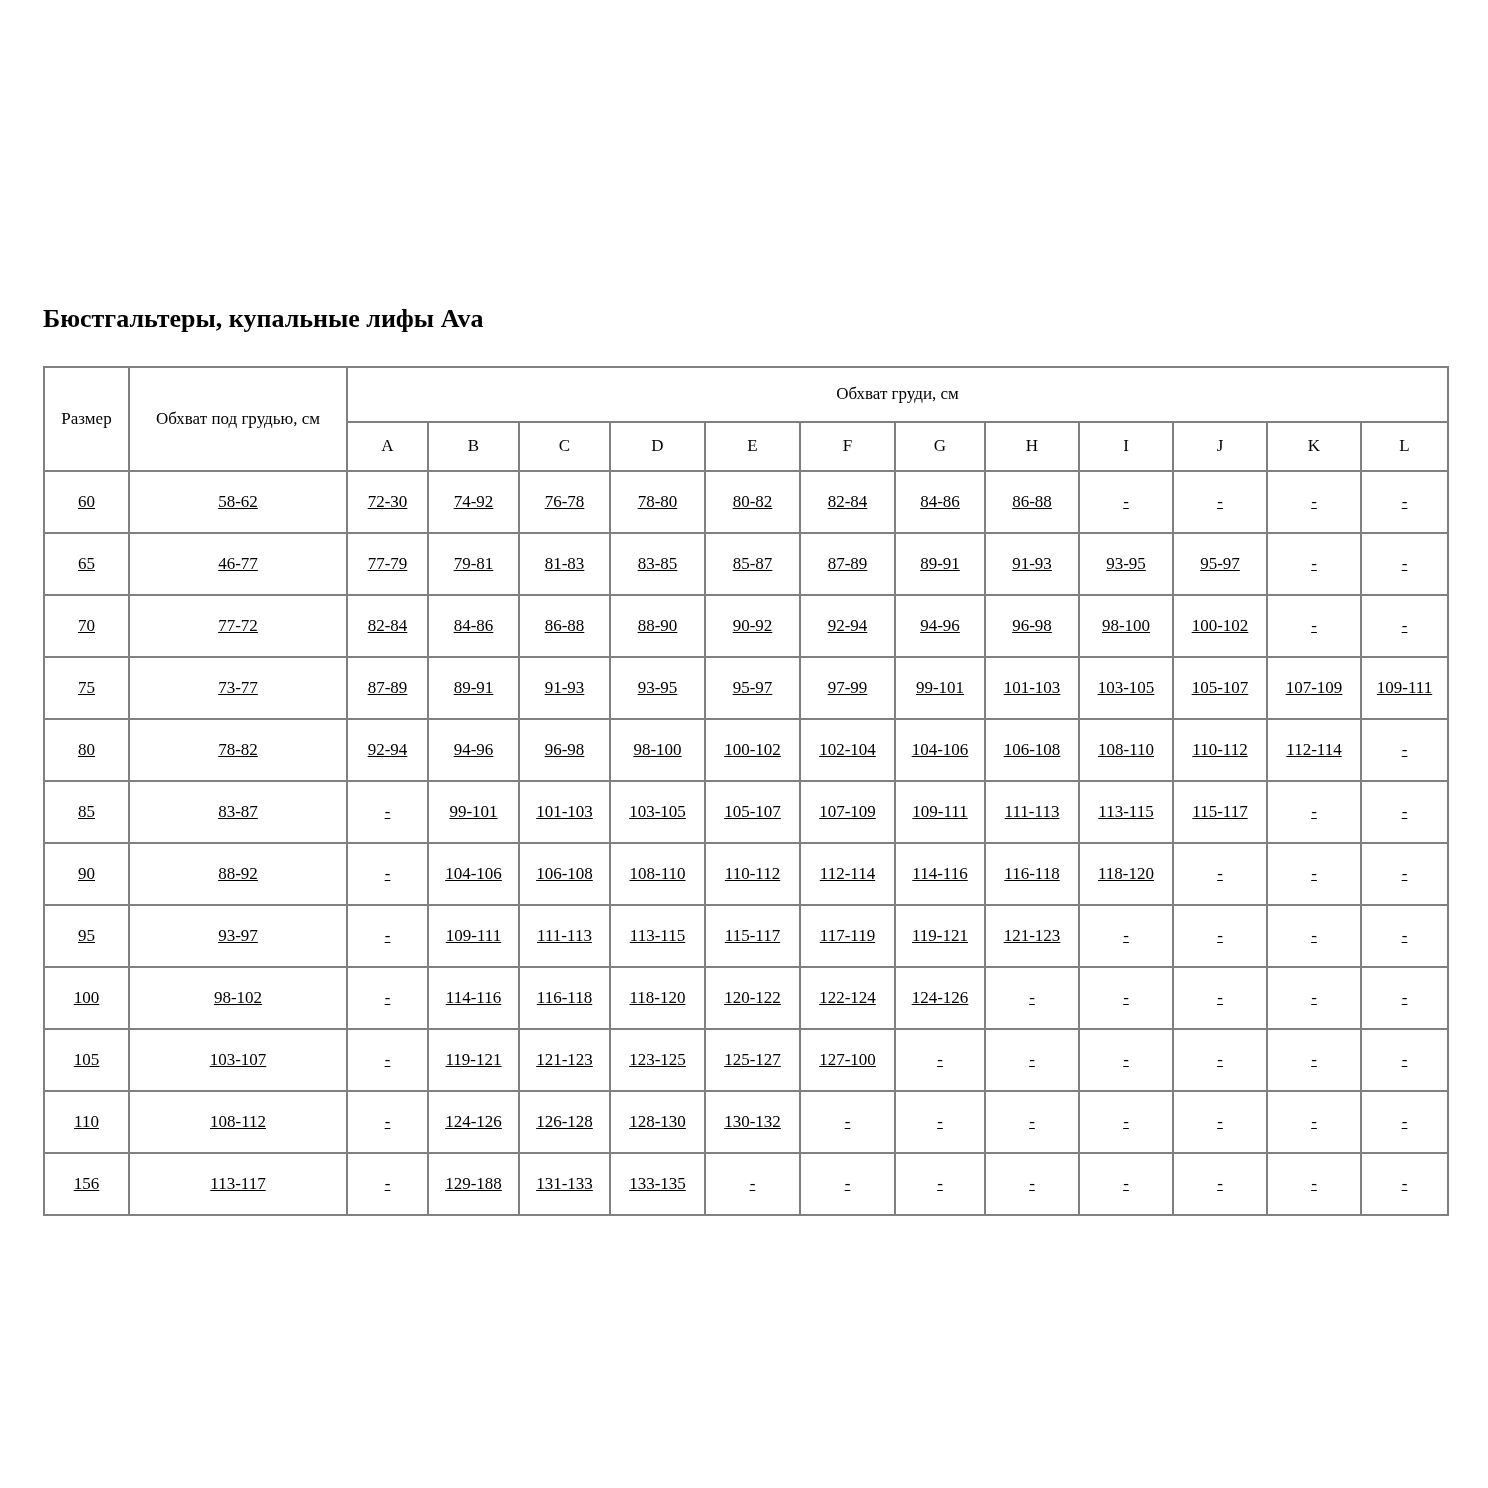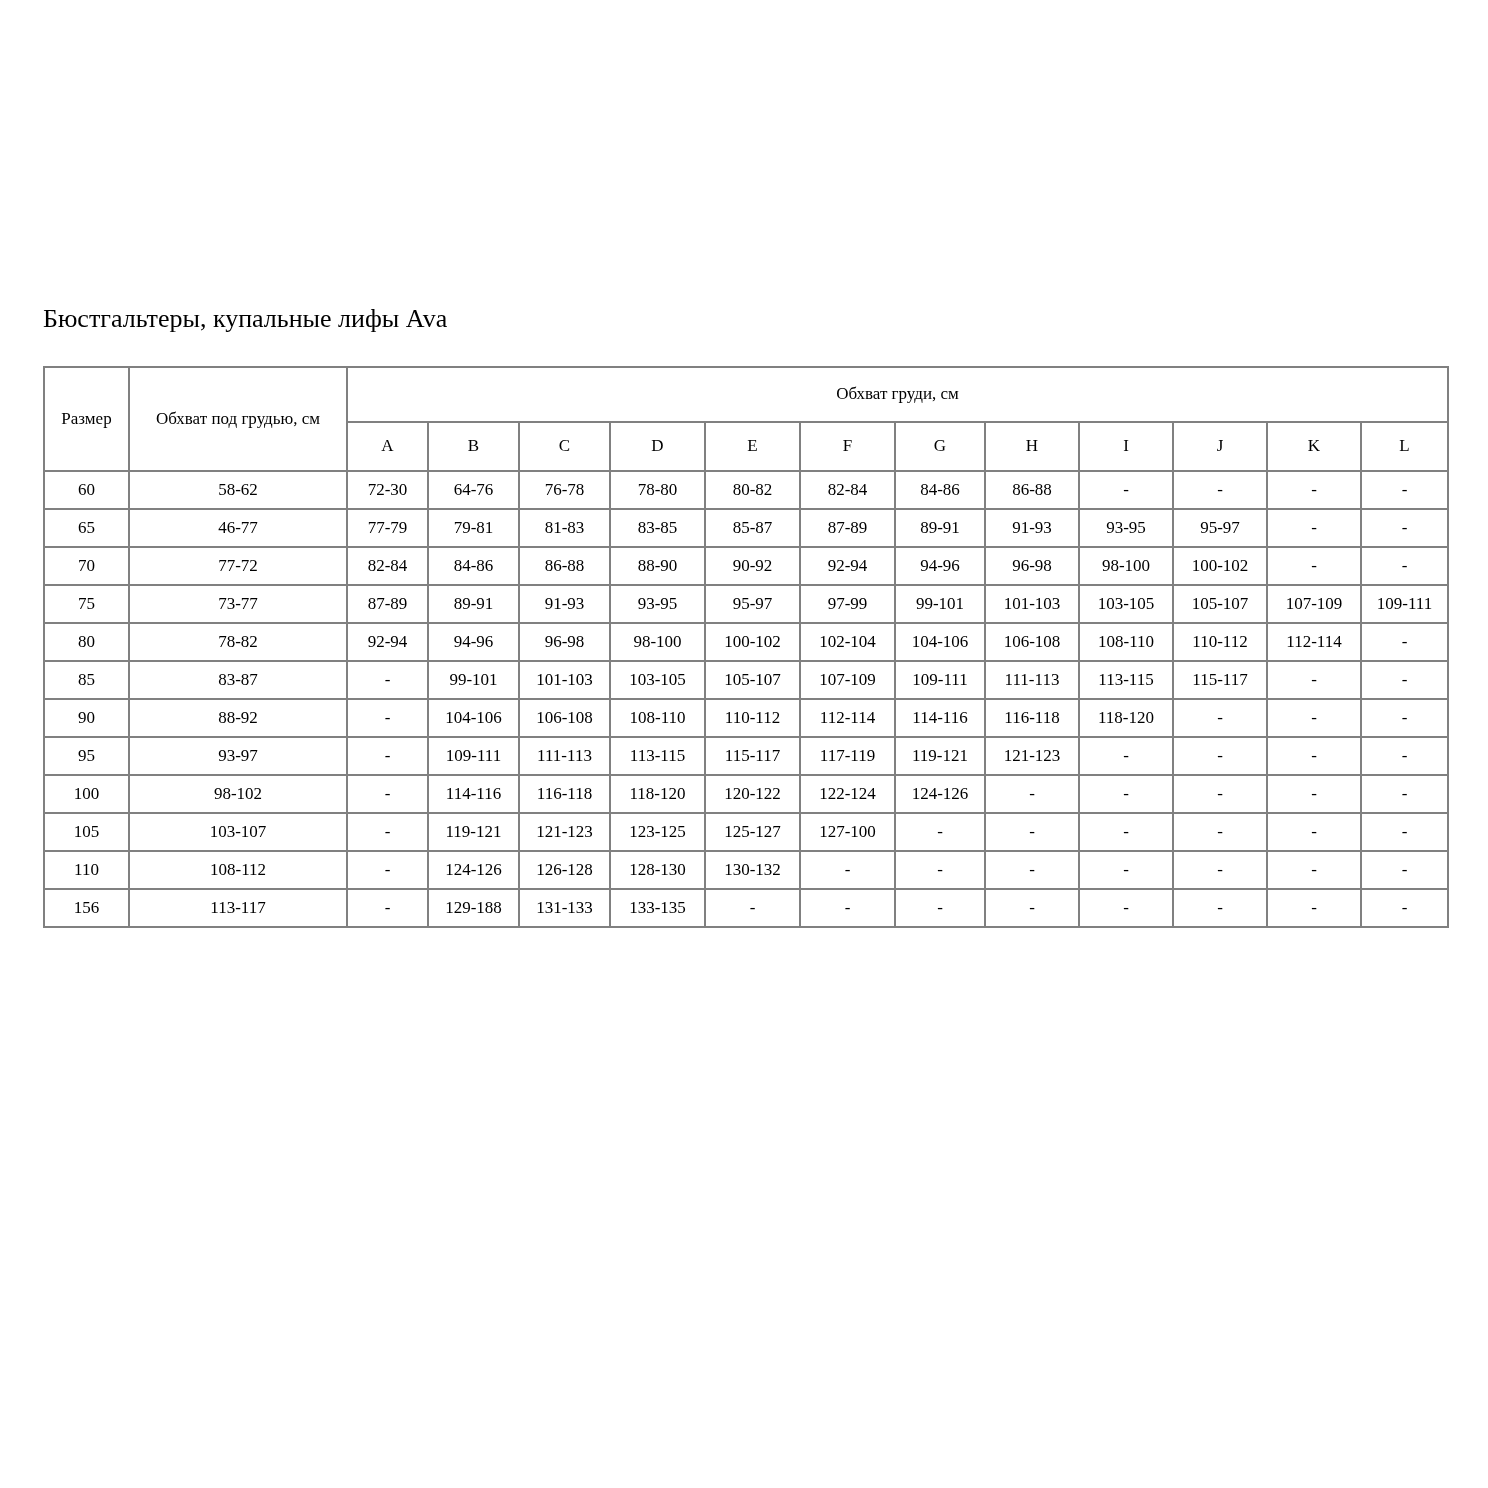--- a/index.html
+++ b/index.html
@@ -14,21 +14,21 @@
     color: #000000;
   }
   .page {
     padding-top: 303px;
     padding-left: 43px;
     padding-right: 41px;
     box-sizing: border-box;
   }
   .title {
     font-size: 26px;
-    font-weight: normal;
+    font-weight: bold;
     margin: 0 0 30px 0;
     line-height: 1.25;
     color: #000000;
   }
   table.size-table {
     border-collapse: collapse;
     table-layout: fixed;
     width: 1404px;
   }
   table.size-table th,
@@ -38,21 +38,21 @@
     font-size: 17px;
     font-weight: normal;
     text-align: center;
     vertical-align: middle;
     padding: 2px 4px;
     overflow: hidden;
     white-space: nowrap;
   }
   tr.group-header-row th { height: 49px; text-align: center; }
   tr.cup-letter-row th { height: 43px; }
-  tbody tr { height: 38px; }
+  tbody tr { height: 62px; text-decoration: underline; }
 </style>
 </head>
 <body>
 
 <div class="page">
   <h1 class="title">Бюстгальтеры, купальные лифы Ava</h1>
 
   <table class="size-table">
     <colgroup>
       <col style="width:85px">
@@ -89,21 +89,21 @@
           <th>J</th>
           <th>K</th>
           <th>L</th>
         </tr>
     </thead>
     <tbody id="table-body">
         <tr>
           <td>60</td>
           <td>58-62</td>
           <td>72-30</td>
-          <td>64-76</td>
+          <td>74-92</td>
           <td>76-78</td>
           <td>78-80</td>
           <td>80-82</td>
           <td>82-84</td>
           <td>84-86</td>
           <td>86-88</td>
           <td>-</td>
           <td>-</td>
           <td>-</td>
           <td>-</td>

